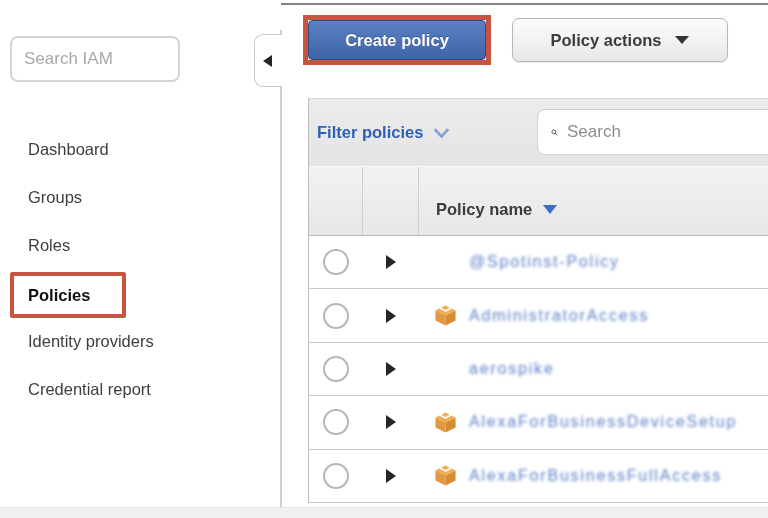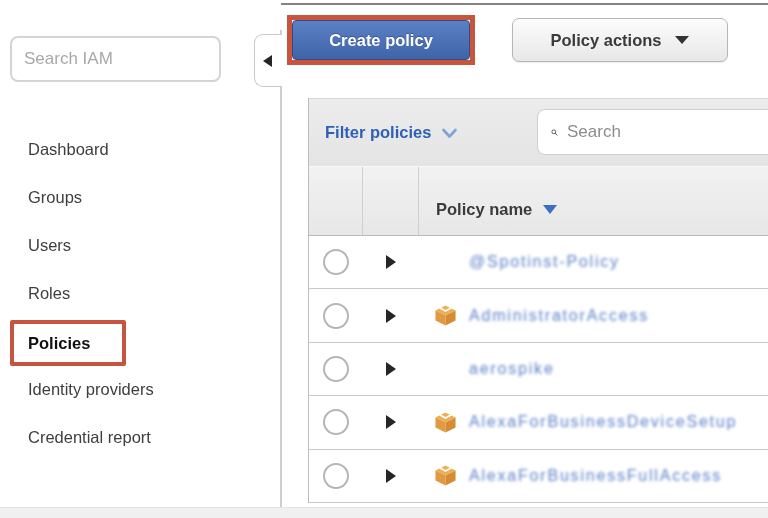--- a/index.html
+++ b/index.html
@@ -9,21 +9,21 @@
     background:#ffffff; font-family:"Liberation Sans", sans-serif;
     -webkit-font-smoothing:antialiased;
   }
 
   
   .top-rule { position:absolute; top:3px; left:0; width:100%; height:2px; background:#5a5a5a; opacity:.75; }
 
   
   .sidebar { position:absolute; left:0; top:0; width:281px; height:508px; background:#fff; }
   .iam-search {
-    position:absolute; left:10px; top:36px; width:211px; height:46px;
+    position:absolute; left:10px; top:36px; width:170px; height:46px;
     border:2px solid #d4d4d4; border-radius:8px; background:#fff;
     font-family:"Liberation Sans", sans-serif; font-size:17px; color:#555;
     padding:0 12px; outline:none;
   }
   .iam-search::placeholder { color:#a8a8a8; }
   .nav { position:absolute; left:0; top:125px; width:100%; list-style:none; }
   .nav li {
     height:48px; line-height:48px; padding-left:28px;
     font-size:16.5px; color:#3e3e3e; cursor:pointer; white-space:nowrap;
   }
@@ -39,21 +39,21 @@
   .collapse-handle {
     position:absolute; left:254px; top:34px; width:28px; height:53px;
     background:#fff; border:1.5px solid #c9c9c9; border-right:none;
     border-radius:9px 0 0 9px; z-index:2;
     display:flex; align-items:center; padding-left:8px; cursor:pointer;
   }
   .tri-left { width:0; height:0; border-top:6px solid transparent; border-bottom:6px solid transparent; border-right:9px solid #262626; }
 
   
   .annotation-box { position:absolute; border:5px solid var(--annotation-red); }
-  .create-box { left:287px; top:15px; }
+  .create-box { left:303px; top:15px; }
   .btn-primary {
     display:block; width:178px; height:40px; border:1px solid #2f4d85; border-radius:4px;
     background:linear-gradient(#5b80c3, #3f64a8); color:#fff;
     font-family:"Liberation Sans", sans-serif; font-size:16.5px; font-weight:bold;
     text-shadow:0 -1px 0 rgba(0,0,0,.25); cursor:pointer;
   }
   .btn-default {
     position:absolute; left:512px; top:18px; width:216px; height:44px;
     border:1px solid #b6b6b6; border-radius:7px;
     background:linear-gradient(#fcfcfc, #e7e7e7);
@@ -64,21 +64,21 @@
   .caret-down { width:0; height:0; border-left:7px solid transparent; border-right:7px solid transparent; border-top:8px solid #333; }
 
   
   .card { position:absolute; left:308px; top:98px; width:460px; height:405px; border-left:1.5px solid #bcbcbc; }
 
   .filter-bar {
     position:relative; height:68px; background:linear-gradient(#ececec,#e4e4e4);
     border-top:1px solid #d8d8d8; display:flex; align-items:center;
   }
   .filter-link {
-    margin-left:16px; display:flex; align-items:center; gap:10px;
+    margin-left:8px; display:flex; align-items:center; gap:10px;
     font-size:16.5px; font-weight:bold; color:var(--filter-blue);
     text-decoration:none; cursor:pointer;
   }
   .table-search {
     position:absolute; left:228px; top:10px; width:252px; height:46px;
     background:#fff; border:1.5px solid #cfcfcf; border-radius:8px;
     display:flex; align-items:center; padding-left:13px;
   }
   .table-search input {
     flex:1; border:none; outline:none; background:transparent;
@@ -118,21 +118,20 @@
 
 <div class="screen">
 
   <div class="top-rule"></div>
 
   <div class="sidebar">
     <input class="iam-search" type="text" placeholder="Search IAM" style="">
     <ul class="nav" id="nav-list">
         <li><span class="nav-label">Dashboard</span></li>
         <li><span class="nav-label">Groups</span></li>
-        <li><span class="nav-label">Users</span></li>
         <li><span class="nav-label">Roles</span></li>
         <li class="active"><span class="nav-label">Policies</span></li>
         <li><span class="nav-label">Identity providers</span></li>
         <li><span class="nav-label">Credential report</span></li>
       </ul>
   </div>
 
   <div class="v-divider"></div>
   <div class="collapse-handle">
     <span class="tri-left"></span>

